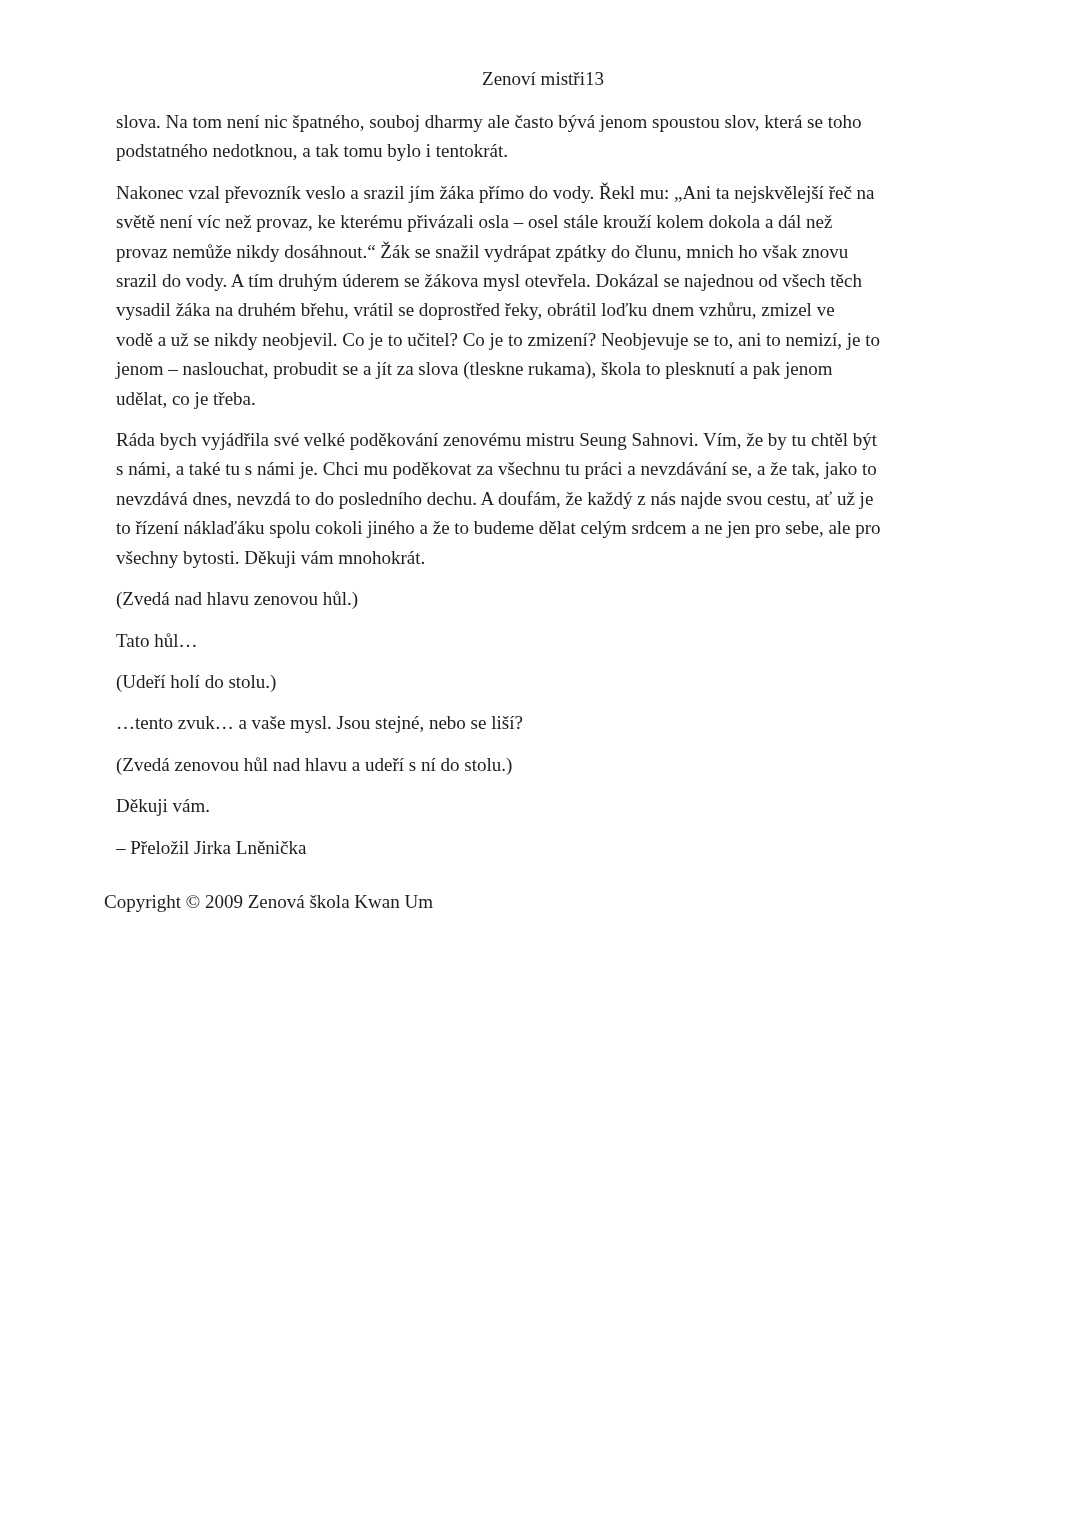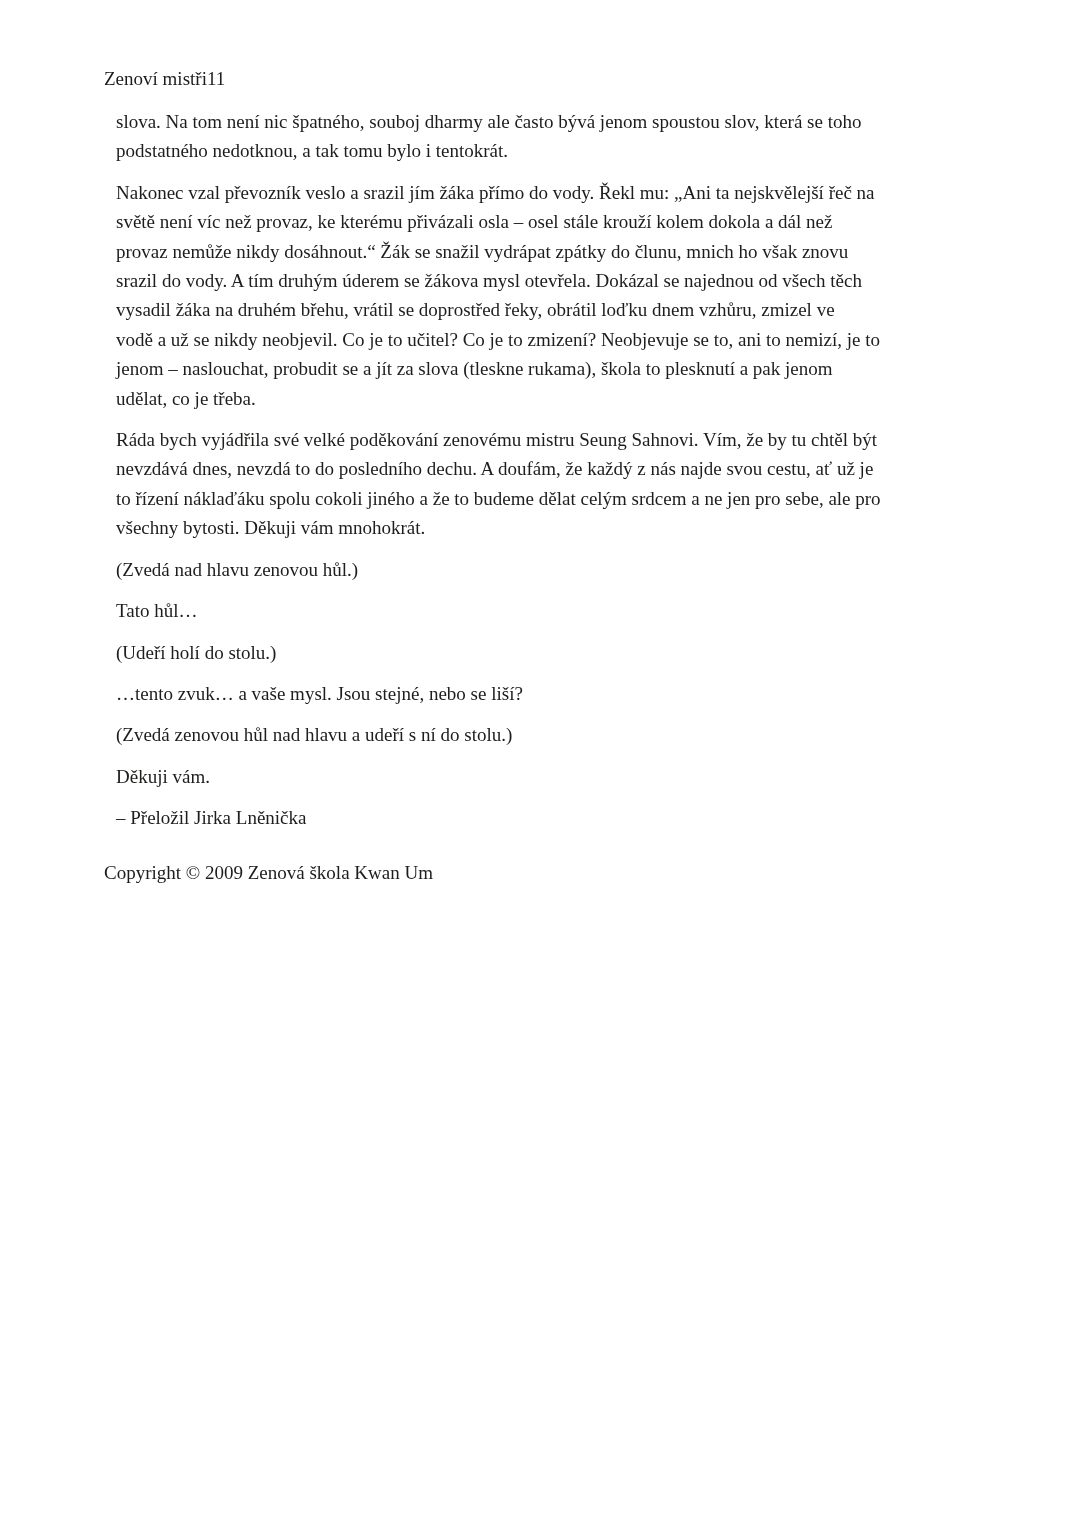--- a/index.html
+++ b/index.html
@@ -17,21 +17,21 @@
   }
   .page {
     box-sizing: border-box;
     width: 1086px;
     height: 1536px;
     padding: 64px 104px 0 104px;
     background: #ffffff;
   }
   .page-header {
     display: flex;
-    justify-content: flex-start;
+    justify-content: center;
     align-items: baseline;
     font-size: 19px;
     line-height: 29px;
     margin-bottom: 14px;
   }
   .page-body {
     font-size: 19px;
     line-height: 29.4px;
   }
   .paragraph {
@@ -49,41 +49,42 @@
     font-family: Liberation Serif, serif;
   }
 </style>
 </head>
 <body style="color: rgb(29, 29, 27); background: rgb(255, 255, 255);">
 
 <div class="page">
 
   <header class="page-header">
     <span class="running-title">Zenoví mistři</span>
-    <span class="page-number">11</span>
+    <span class="page-number">13</span>
   </header>
 
   <main class="page-body">
 
   <p class="paragraph">
         <span class="line">slova. Na tom není nic špatného, souboj dharmy ale často bývá jenom spoustou slov, která se toho</span>
         <span class="line">podstatného nedotknou, a tak tomu bylo i tentokrát.</span>
       </p>
       <p class="paragraph">
         <span class="line">Nakonec vzal převozník veslo a srazil jím žáka přímo do vody. Řekl mu: „Ani ta nejskvělejší řeč na</span>
         <span class="line">světě není víc než provaz, ke kterému přivázali osla – osel stále krouží kolem dokola a dál než</span>
         <span class="line">provaz nemůže nikdy dosáhnout.“ Žák se snažil vydrápat zpátky do člunu, mnich ho však znovu</span>
         <span class="line">srazil do vody. A tím druhým úderem se žákova mysl otevřela. Dokázal se najednou od všech těch</span>
         <span class="line">vysadil žáka na druhém břehu, vrátil se doprostřed řeky, obrátil loďku dnem vzhůru, zmizel ve</span>
         <span class="line">vodě a už se nikdy neobjevil. Co je to učitel? Co je to zmizení? Neobjevuje se to, ani to nemizí, je to</span>
         <span class="line">jenom – naslouchat, probudit se a jít za slova (tleskne rukama), škola to plesknutí a pak jenom</span>
         <span class="line">udělat, co je třeba.</span>
       </p>
       <p class="paragraph">
         <span class="line">Ráda bych vyjádřila své velké poděkování zenovému mistru Seung Sahnovi. Vím, že by tu chtěl být</span>
+        <span class="line">s námi, a také tu s námi je. Chci mu poděkovat za všechnu tu práci a nevzdávání se, a že tak, jako to</span>
         <span class="line">nevzdává dnes, nevzdá to do posledního dechu. A doufám, že každý z nás najde svou cestu, ať už je</span>
         <span class="line">to řízení náklaďáku spolu cokoli jiného a že to budeme dělat celým srdcem a ne jen pro sebe, ale pro</span>
         <span class="line">všechny bytosti. Děkuji vám mnohokrát.</span>
       </p>
       <p class="paragraph">
         <span class="line">(Zvedá nad hlavu zenovou hůl.)</span>
       </p>
       <p class="paragraph">
         <span class="line">Tato hůl…</span>
       </p>

